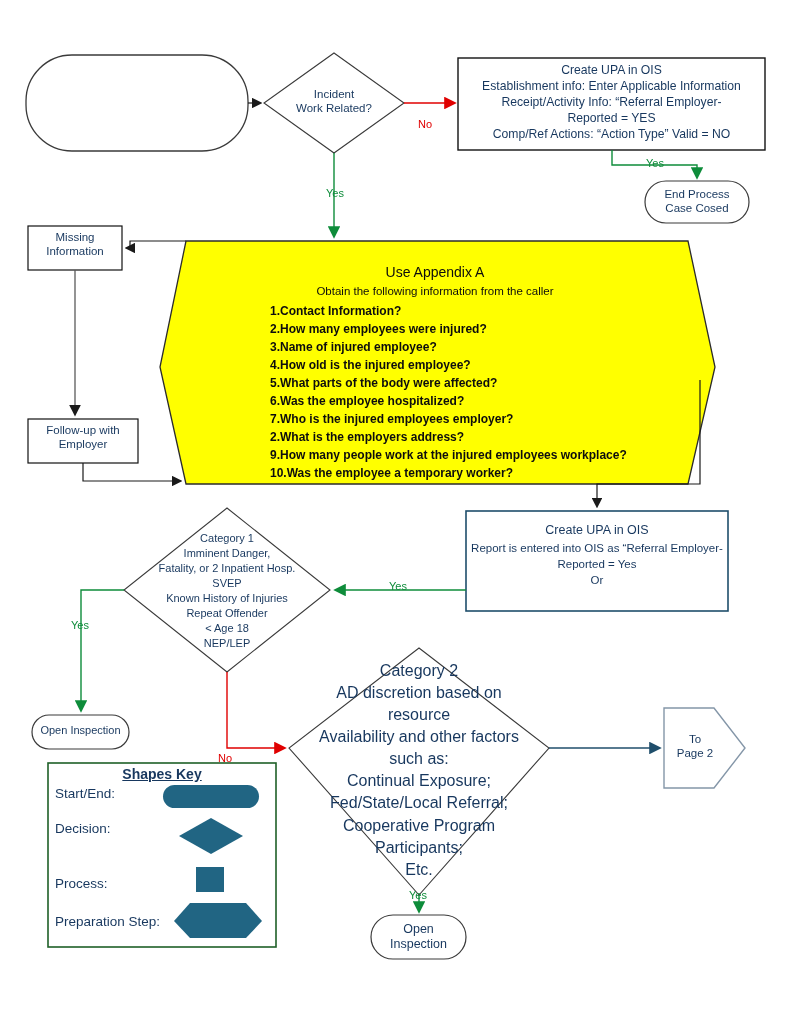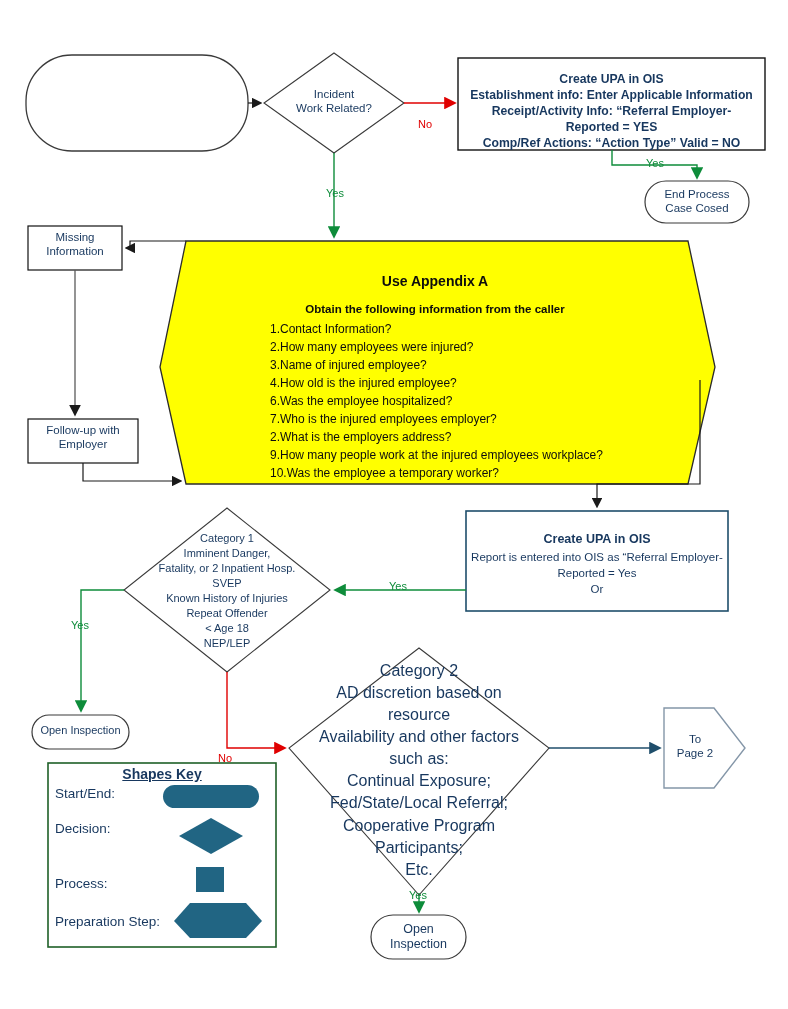--- a/index.html
+++ b/index.html
@@ -1,27 +1,27 @@
 <!DOCTYPE html>
 <html><head>
 <meta charset="utf-8">
 <style>
   html,body{margin:0;padding:0;background:#ffffff;}
   body{font-family:"Liberation Sans",sans-serif;}
   #page{position:relative;width:788px;height:1009px;background:#ffffff;overflow:hidden;}
   svg.layer{position:absolute;left:0;top:0;width:788px;height:1009px;}
   .node-text{position:absolute;text-align:center;color:#17375E;font-family:"Liberation Sans",sans-serif;line-height:1.18;}
-  .bold{font-weight:bold;margin-top:9px;}
+  .bold{font-weight:normal;}
   .edge-label{position:absolute;font-family:"Liberation Sans",sans-serif;font-size:11px;line-height:1;}
   .lbl-yes{color:#0E8C3A;}
   .lbl-no{color:#E00000;margin-top:24px;}
   .t-blk{color:#0d0d0d;}
   .keytitle{font-weight:bold;text-decoration:underline;color:#17375E;font-size:14px;}
   .keylabel{color:#17375E;font-size:13.5px;text-align:left;}
-  .list{text-align:left;}
+  .list{text-align:left;font-weight:bold;}
 </style>
 </head>
 <body>
 
 <div id="page">
 
   <svg class="layer" viewBox="0 0 788 1009">
     <defs>
       <marker id="arrGreen" markerWidth="9" markerHeight="9" refX="7" refY="4.5" orient="auto">
         <path d="M0,0 L9,4.5 L0,9 z" fill="#0E8C3A"></path>
@@ -156,20 +156,21 @@
   </div>
 
   <div class="node-text t-blk" style="left:200px;top:262px;width:470px;font-size:12px;line-height:1.5;">
     <div class="bold" style="font-size:14px;">Use Appendix A</div>
     <div class="bold" style="font-size:11.5px;">Obtain the following information from the caller</div>
     <div class="list" style="margin-left:70px;margin-top:2px;">
       <div>1.Contact Information?</div>
       <div>2.How many employees were injured?</div>
       <div>3.Name of injured employee?</div>
       <div>4.How old is the injured employee?</div>
+      <div>5.What parts of the body were affected?</div>
       <div>6.Was the employee hospitalized?</div>
       <div>7.Who is the injured employees employer?</div>
       <div>2.What is the employers address?</div>
       <div>9.How many people work at the injured employees workplace?</div>
       <div>10.Was the employee a temporary worker?</div>
     </div>
   </div>
 
   <div class="node-text" style="left:468px;top:522px;width:258px;font-size:11.5px;line-height:1.42;">
     <div class="bold" style="font-size:12.5px;">Create UPA in OIS</div>

